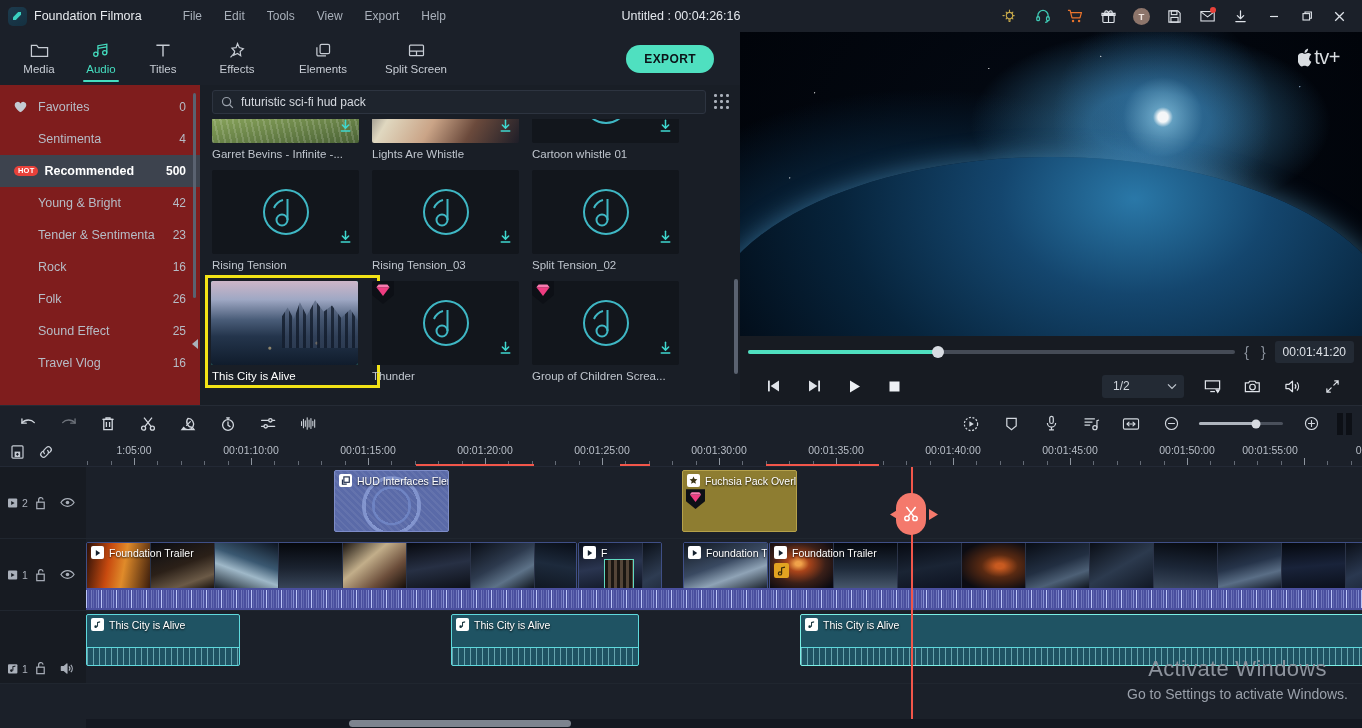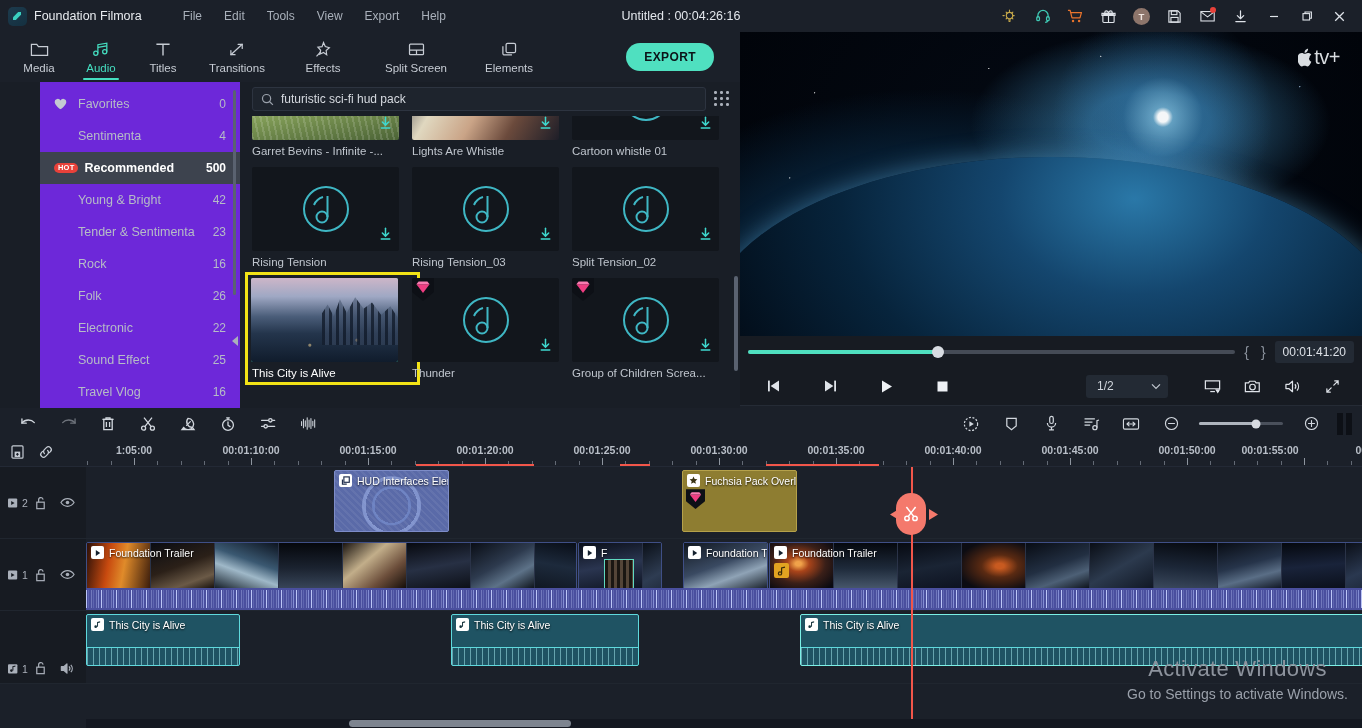--- a/index.html
+++ b/index.html
@@ -74,21 +74,21 @@
   .export-btn {
     margin-left: auto; margin-right: 26px;
     background: #4fe0c0; color: #0c1318; font-size: 12px; font-weight: bold;
     padding: 7px 18px; border-radius: 15px; border: none; cursor: pointer;
     letter-spacing: .4px;
   }
 
   .libarea { flex: 1; display: flex; background: #191e26; position: relative; }
 
   
-  .sidebar { width: 200px; background: #6d28d9; position: relative; overflow: hidden; padding-top: 6px; margin-left: 40px; }
+  .sidebar { width: 200px; background: #7f1d1d; position: relative; overflow: hidden; padding-top: 6px; }
   .side-item {
     height: 32px; display: flex; align-items: center; padding: 0 14px 0 14px;
     font-size: 12.5px; color: #b6bcc6; cursor: default; position: relative;
   }
   .side-item.sel { background: #3d434e; color: #ffffff; font-weight: bold; }
   .side-ico { width: 22px; display:flex; align-items:center; }
   .side-name { flex: 1; white-space: nowrap; overflow: hidden; text-overflow: clip; padding-left: 2px;}
   .side-count { font-size: 12px; color: #b6bcc6; }
   .side-item.sel .side-count { color: #ffffff; }
   .hot-badge {
@@ -204,21 +204,21 @@
   .seek { flex:1; height: 4px; background: #454b56; border-radius: 2px; position: relative; }
   .seek-fill { position:absolute; left:0; top:0; height:100%; width: 39%; background: #4fe0c0; border-radius:2px;}
   .seek-knob { position:absolute; left: 39%; top:50%; transform: translate(-50%,-50%);
     width: 12px; height: 12px; border-radius: 50%; background: #d8dce2; }
   .brace { font-size: 14px; color: #8a919c; padding: 0 3px; cursor: default; }
   .tcode {
     background: #232a34; border-radius: 3px; font-size: 12px; color: #dde1e7;
     padding: 4px 8px; font-family: "Liberation Sans", sans-serif;
   }
 
-  .pv-ctrls { height: 38px; display:flex; align-items:center; padding: 0 10px 0 14px; gap: 16px; background:#171b22; }
+  .pv-ctrls { height: 38px; display:flex; align-items:center; padding: 0 10px 0 14px; gap: 0; background:#171b22; }
   .pc-btn { width: 40px; height: 30px; display:flex; align-items:center; justify-content:center; cursor:default; }
   .ratio-sel {
     margin-left: auto; background:#232a34; border-radius: 3px; height: 23px; width: 82px;
     display: flex; align-items: center; justify-content: space-between; padding: 0 7px 0 11px;
     font-size: 12px; color: #d0d5dc; cursor: default;
   }
   .pc-right { display:flex; align-items:center; gap:0px; margin-left: 8px; }
 
   
   .toolbar {
@@ -232,21 +232,21 @@
   .zoomfill { position:absolute; left:0; top:0; height:100%; width:68%; background:#aeb4bd; border-radius:2px;}
   .zoomknob { position:absolute; left:68%; top:50%; transform:translate(-50%,-50%); width:9px;height:9px;border-radius:50%;background:#d7dbe1;}
   .render-bars { display:flex; gap:3px; margin-left: 6px; margin-right: 2px; }
   .render-bars i { display:block; width:6px; height:22px; background:#0d1016; }
 
   
   .timeline { flex: 1; background: #1b2029; position: relative; overflow: hidden; display:flex; flex-direction:column; }
   .ruler-row { height: 26px; display:flex; flex:0 0 26px; background:#1b2029; border-bottom: 1px solid #232935; }
   .ruler-left { width: 86px; display:flex; align-items:center; gap: 12px; padding-left: 10px; flex:0 0 86px;}
   .ruler { flex:1; position: relative; overflow: hidden; }
-  .tick-lbl { position:absolute; top: 3px; font-size: 10.5px; color: #b9bfc8; white-space: nowrap; transform: translateX(-50%); font-weight: bold; }
+  .tick-lbl { position:absolute; top: 3px; font-size: 10.5px; color: #b9bfc8; white-space: nowrap; transform: translateX(-50%); }
   .tick-maj { position:absolute; bottom: 1px; width: 1px; height: 7px; background: #8e959f; }
   .tick-min { position:absolute; bottom: 1px; width: 1px; height: 4px; background: #636a75; }
   .red-range { position:absolute; bottom: 0px; height: 2px; background: #f2564a; }
 
   .tracks { flex: 1; position: relative; overflow: hidden; }
   .track-row { display: flex; position: relative; }
   .track-head {
     width: 86px; flex: 0 0 86px; background: #171b22; display:flex; align-items:center;
     gap: 0px; padding-left: 8px; border-bottom: 1px solid #20262f;
   }
@@ -423,47 +423,39 @@
           <span class="tab-label">Audio</span>
           <span class="tab-underline"></span>
         </div>
         <div class="tab">
           <svg width="18" height="17" viewBox="0 0 18 17" fill="none" stroke="#c7ccd4" stroke-width="1.4">
             <path d="M2.4 3.2h13.2M9 3.2v11.4"></path>
           </svg>
           <span class="tab-label">Titles</span>
         </div>
         <div class="tab wide">
-          <svg width="19" height="17" viewBox="0 0 20 18" fill="none" stroke="#c7ccd4" stroke-width="1.3" stroke-linecap="round">
-            <path d="M3 14.5L15 3.5"></path>
-              <path d="M10.6 3.5H15v4.4"></path>
-              <path d="M3 14.5h4.4M3 14.5v-4.4"></path>
-          </svg>
-          <span class="tab-label">Transitions</span>
-        </div>
-        <div class="tab wide">
           <svg width="19" height="17" viewBox="0 0 20 18" fill="none" stroke="#c7ccd4" stroke-width="1.25">
             <path d="M10 1.6l1.9 4.3 4.3 1.2-3.4 3 .6 4.4-3.4-2.3-4 1.9 1-4.3-2.9-3.3 4.4-.5z"></path>
             <path d="M7.2 11.2L2.6 16.2"></path>
           </svg>
           <span class="tab-label">Effects</span>
+        </div>
+        <div class="tab wide">
+          <svg width="19" height="17" viewBox="0 0 20 18" fill="none" stroke="#c7ccd4" stroke-width="1.3">
+            <rect x="6.4" y="2.4" width="10" height="10" rx="1.6"></rect>
+              <path d="M12.6 14.8H4.6a1.6 1.6 0 0 1-1.6-1.6V5.6"></path>
+          </svg>
+          <span class="tab-label">Elements</span>
         </div>
         <div class="tab wider">
           <svg width="19" height="17" viewBox="0 0 20 18" fill="none" stroke="#c7ccd4" stroke-width="1.3">
             <rect x="2.6" y="3.4" width="14.8" height="11" rx="1"></rect>
               <path d="M2.6 9.6h14.8M10 9.6v4.8"></path>
           </svg>
           <span class="tab-label">Split Screen</span>
-        </div>
-        <div class="tab wide">
-          <svg width="19" height="17" viewBox="0 0 20 18" fill="none" stroke="#c7ccd4" stroke-width="1.3">
-            <rect x="6.4" y="2.4" width="10" height="10" rx="1.6"></rect>
-              <path d="M12.6 14.8H4.6a1.6 1.6 0 0 1-1.6-1.6V5.6"></path>
-          </svg>
-          <span class="tab-label">Elements</span>
         </div>
         <button class="export-btn">EXPORT</button>
       </div>
 
       <div class="libarea">
 
         <div class="sidebar">
           <div class="side-item">
             <span class="side-ico">
               <svg width="13" height="12" viewBox="0 0 14 13">
@@ -495,25 +487,20 @@
           </div>
           <div class="side-item">
             <span class="side-ico"></span>
             <span class="side-name">Rock</span>
             <span class="side-count">16</span>
           </div>
           <div class="side-item">
             <span class="side-ico"></span>
             <span class="side-name">Folk</span>
             <span class="side-count">26</span>
-          </div>
-          <div class="side-item">
-            <span class="side-ico"></span>
-            <span class="side-name">Electronic</span>
-            <span class="side-count">22</span>
           </div>
           <div class="side-item">
             <span class="side-ico"></span>
             <span class="side-name">Sound Effect</span>
             <span class="side-count">25</span>
           </div>
           <div class="side-item">
             <span class="side-ico"></span>
             <span class="side-name">Travel Vlog</span>
             <span class="side-count">16</span>

